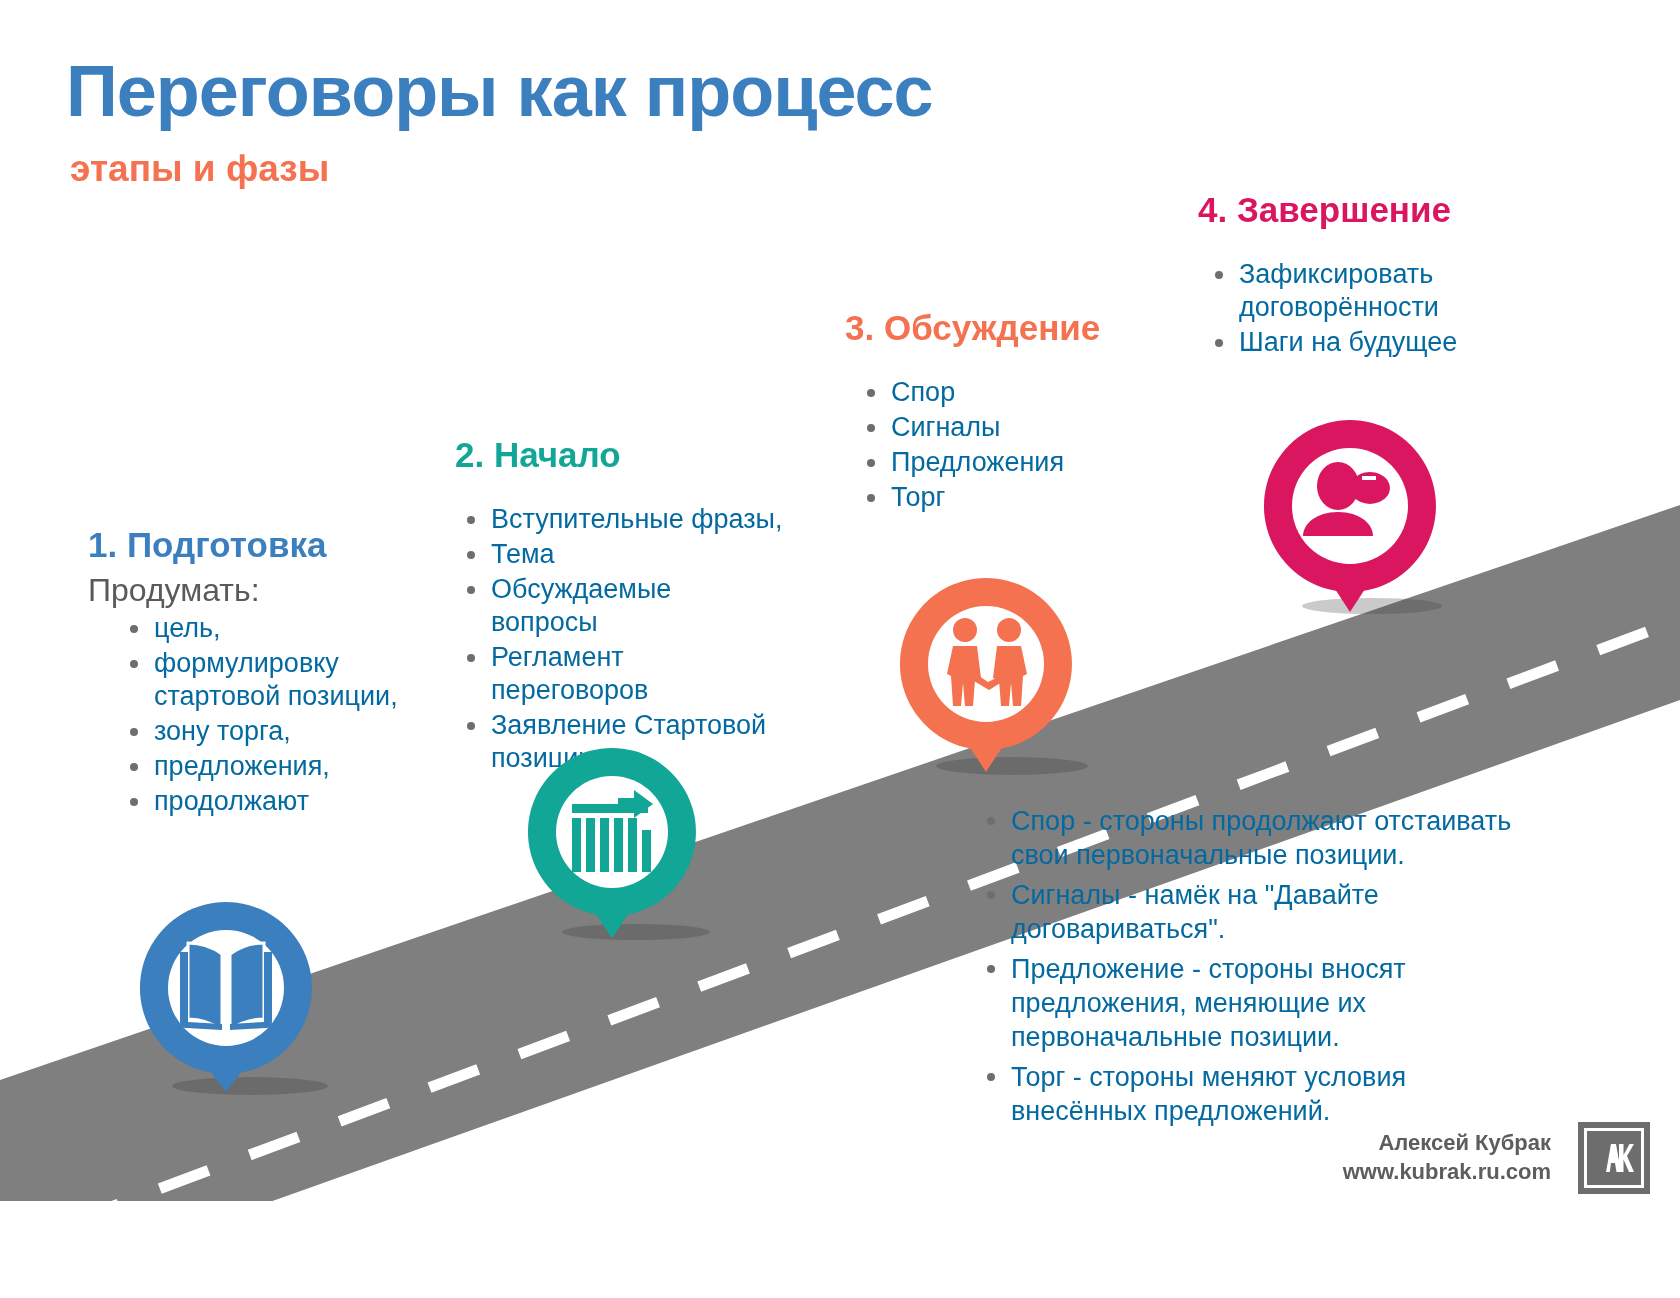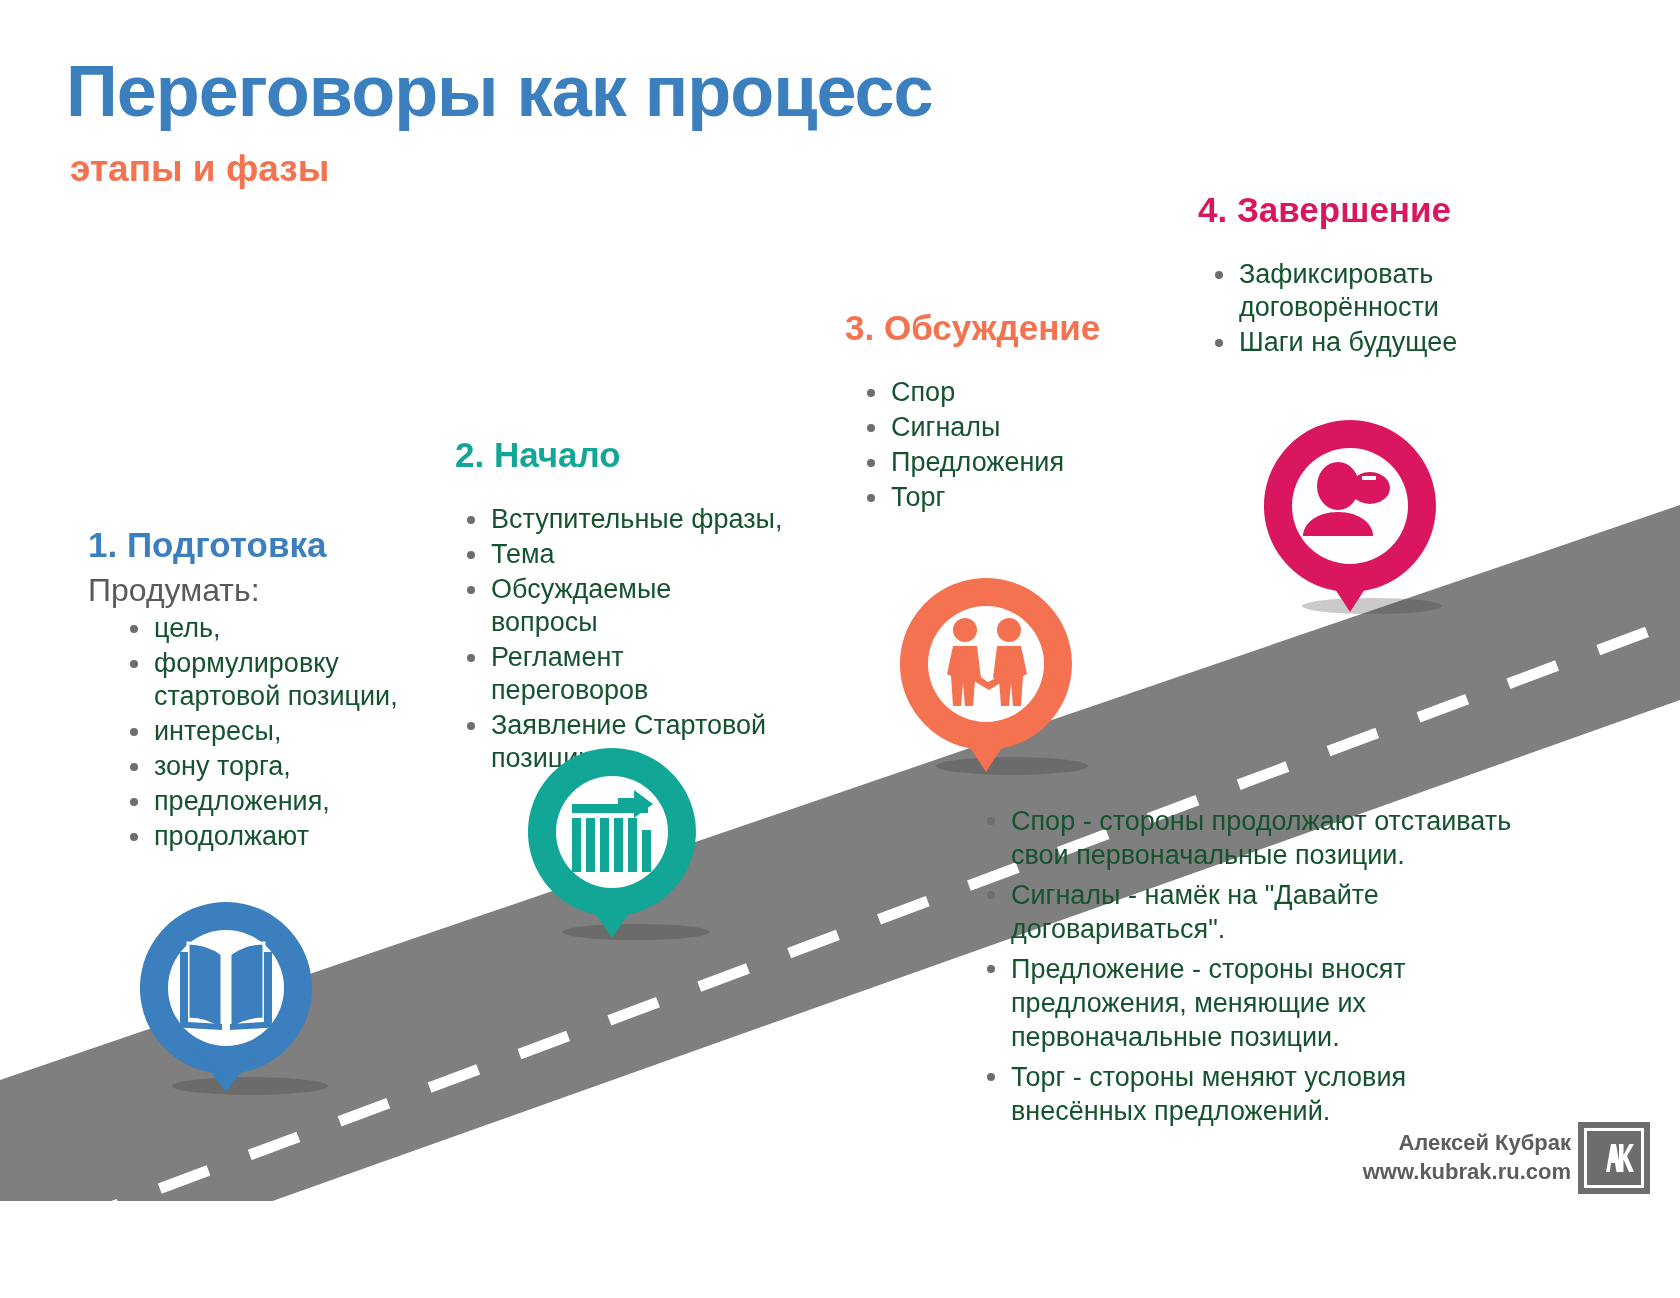--- a/index.html
+++ b/index.html
@@ -33,21 +33,21 @@
     font-size:35px;font-weight:bold;white-space:nowrap;margin:0 0 6px 0;
   }
   .lead{
     font-size:32px;color:#5a5a5a;margin:0 0 2px 0;line-height:1.22;
   }
   ul.bul{
     list-style:none;margin:0;padding:0;
   }
   ul.bul li{
     position:relative;
-    font-size:27px;color:#14532d;
+    font-size:27px;color:#0369a1;
     line-height:1.22;
     padding-left:36px;
     margin-bottom:2px;
   }
   ul.bul li:before{
     content:"";position:absolute;left:12px;top:13px;
     width:8px;height:8px;border-radius:50%;background:#6e6e6e;
   }
 
   #step1{left:88px;top:525px;width:330px;}
@@ -66,21 +66,21 @@
   #step4{left:1198px;top:190px;width:300px;}
   #step4 .step-head{color:#d9165f;}
   #step4 ul.bul{margin-top:28px;margin-left:5px;}
 
   
   #notes{position:absolute;left:975px;top:804px;width:560px;}
   #notes ul.bul li{margin-bottom:6px;line-height:1.26;}
 
   
   #signature{position:absolute;left:1255px;top:1122px;width:395px;
-             display:flex;align-items:center;justify-content:flex-end;gap:7px;}
+             display:flex;align-items:center;justify-content:flex-end;gap:27px;}
   .sig-text{text-align:right;color:#5d5d5d;font-weight:bold;font-size:22px;line-height:1.3;}
   .logo-box{
     width:72px;height:72px;background:#6d6d6d;
     display:flex;align-items:center;justify-content:center;
     box-sizing:border-box;
   }
   .logo-inner{
     width:60px;height:60px;border:3px solid #ffffff;
     display:flex;align-items:center;justify-content:center;box-sizing:border-box;
   }
@@ -109,21 +109,20 @@
 
   <div class="title">Переговоры как процесс</div>
   <div class="subtitle">этапы и фазы</div>
 
   <div class="step" id="step1">
     <div class="step-head">1. Подготовка</div>
     <div class="lead">Продумать:</div>
     <ul class="bul">
       <li>цель,</li>
       <li>формулировку стартовой позиции,</li>
-      <li>интересы,</li>
       <li>зону торга,</li>
       <li>предложения,</li>
       <li>продолжают</li>
     </ul>
   </div>
 
   <div class="step" id="step2">
     <div class="step-head">2. Начало</div>
     <ul class="bul">
       <li>Вступительные фразы,</li>

